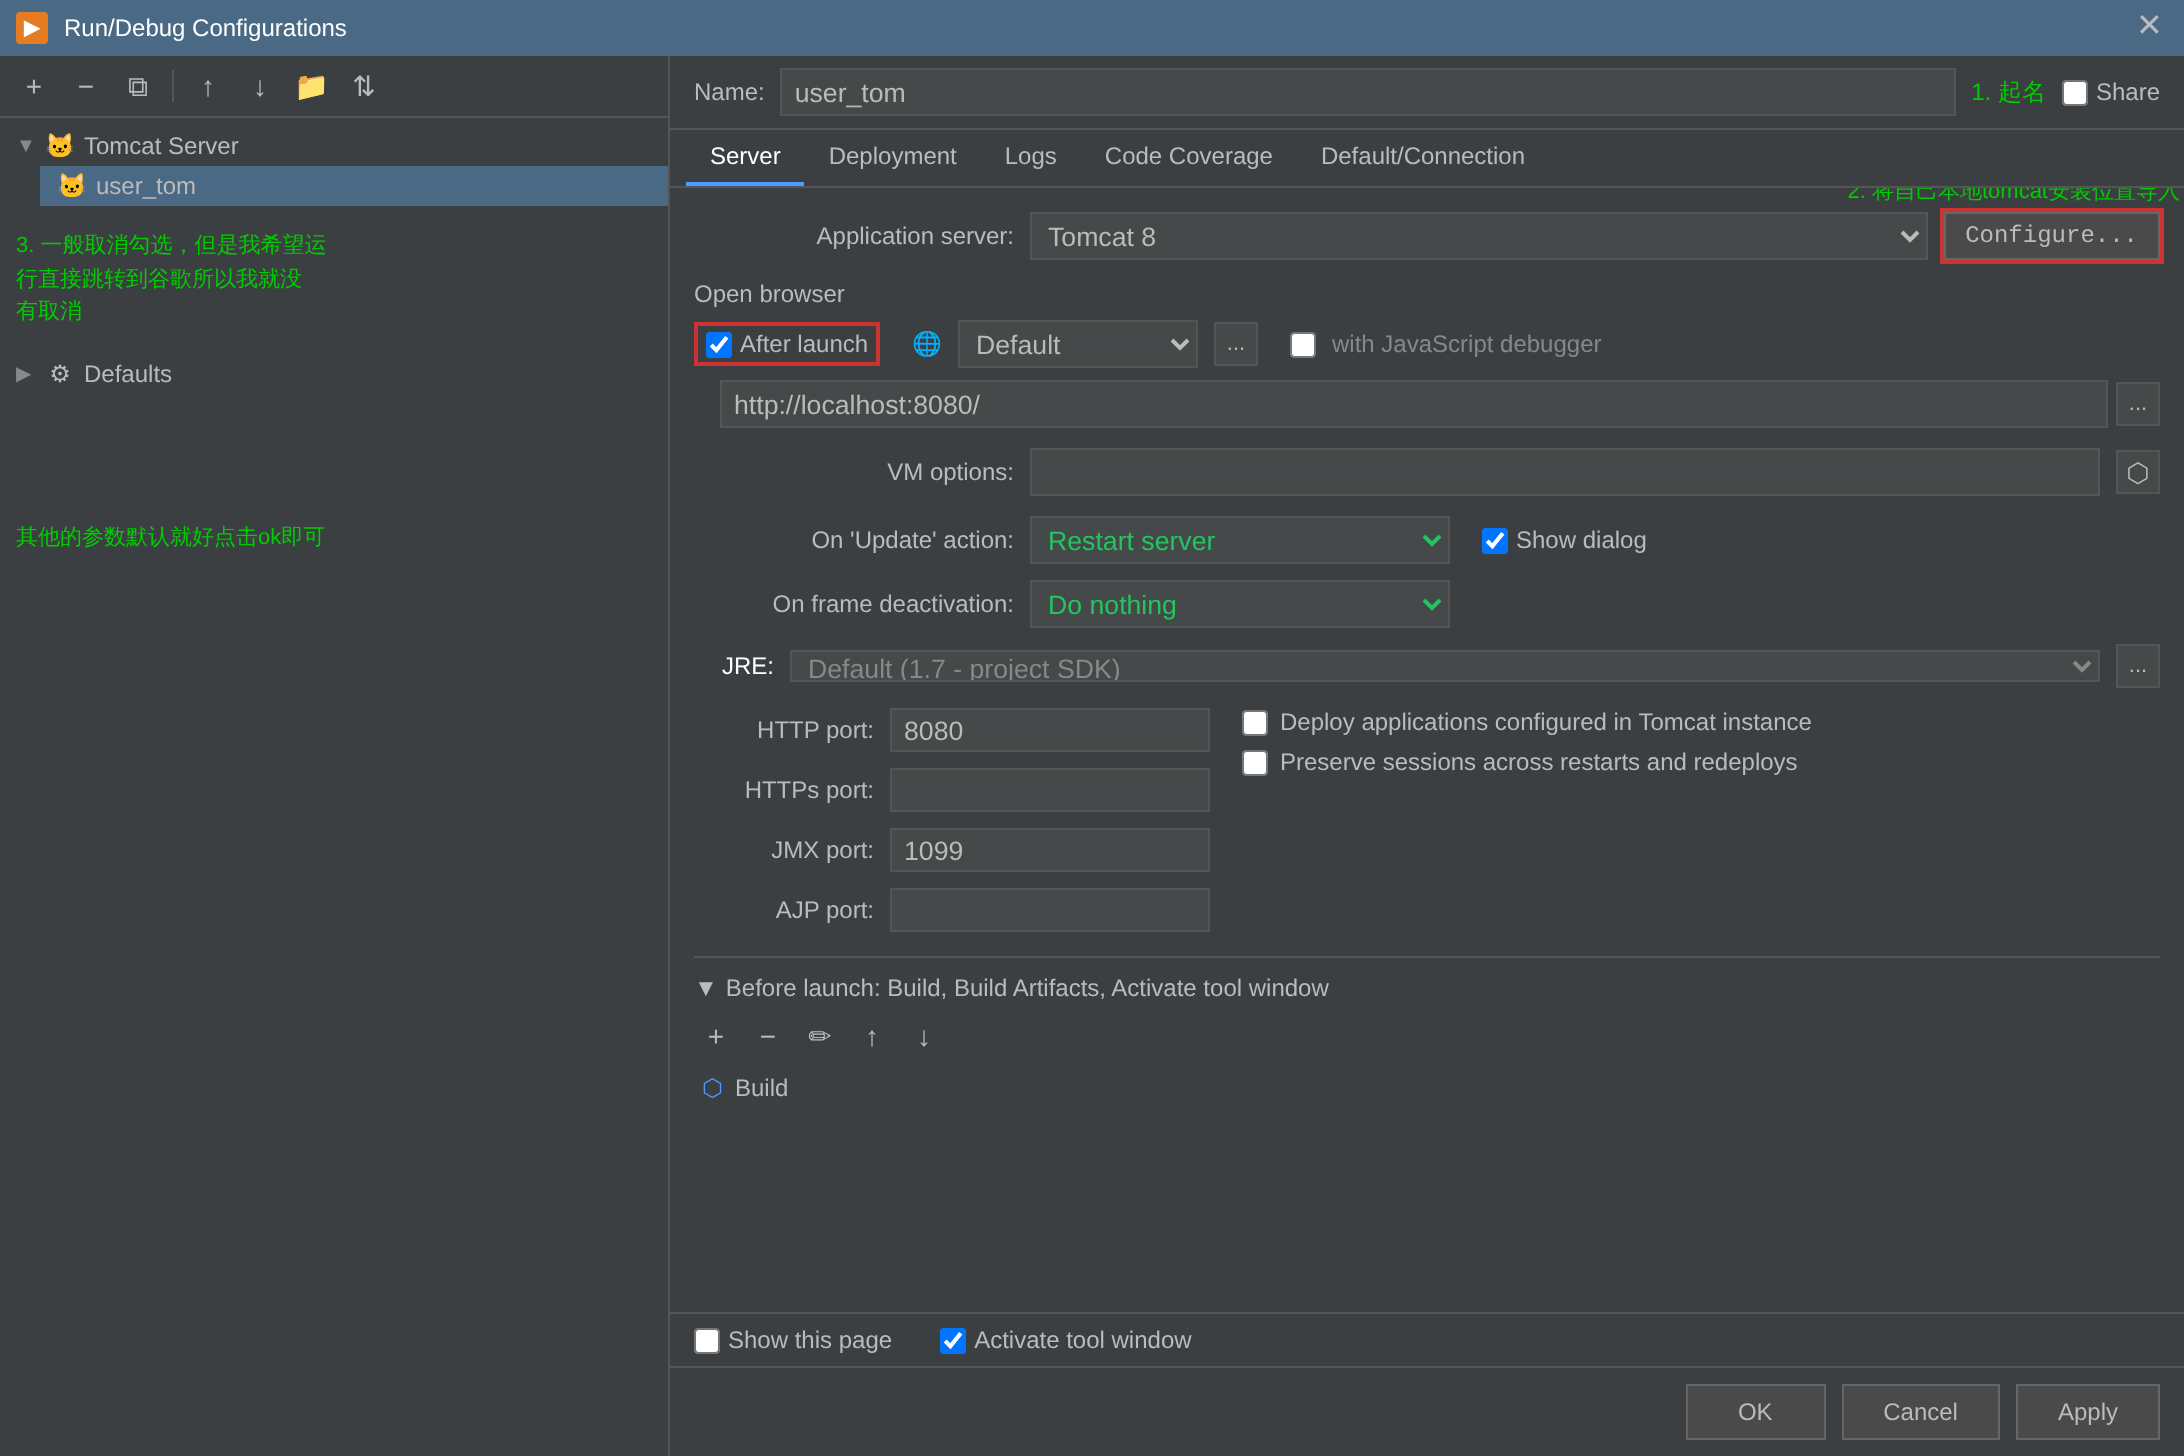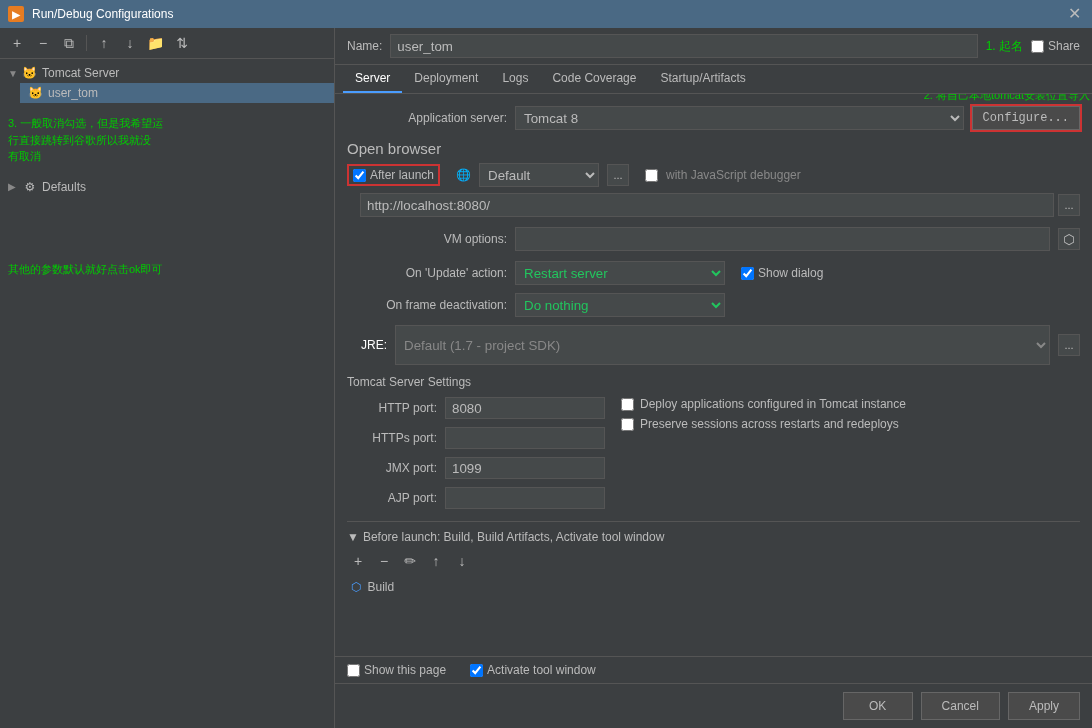--- a/index.html
+++ b/index.html
@@ -131,21 +131,21 @@
       background: #45494a;
       border: 1px solid #555;
       color: #bbbbbb;
       height: 24px;
       padding: 0 4px;
       outline: none;
       appearance: auto;
     }
 
     
-    .open-browser-label { color: #bbbbbb; margin-bottom: 6px; font-size: 15px; }
+    .open-browser-label { color: #bbbbbb; margin-bottom: 6px; font-size: 12px; }
     .browser-row {
       display: flex;
       align-items: center;
       gap: 8px;
       margin-bottom: 6px;
       padding-left: 0;
     }
     .browser-select {
       background: #45494a;
       border: 1px solid #555;
@@ -229,21 +229,21 @@
       align-items: center;
       gap: 8px;
       margin-bottom: 10px;
     }
     .jre-label { width: 40px; color: #ffffff; text-align: right; flex-shrink: 0; }
     .jre-select {
       flex: 1;
       background: #45494a;
       border: 1px solid #555;
       color: #888;
-      height: 40px;
+      height: 16px;
       padding: 0 4px;
     }
 
     
     .section-title { color: #bbbbbb; margin-bottom: 8px; font-size: 12px; }
     .port-row { display: flex; align-items: center; gap: 8px; }
     .port-label { width: 90px; text-align: right; color: #bbbbbb; flex-shrink: 0; }
     .port-input {
       width: 160px;
       background: #45494a;
@@ -378,21 +378,21 @@
         <input type="checkbox" class="share-checkbox" style="">
         <label>Share</label>
       </div>
     </div>
 
     <div class="tabs-bar">
       <div class="tab active">Server</div>
       <div class="tab">Deployment</div>
       <div class="tab">Logs</div>
       <div class="tab">Code Coverage</div>
-      <div class="tab">Startup/Artifacts</div>
+      <div class="tab">Default/Connection</div>
     </div>
 
     <div class="content-area">
 
       <div class="form-row">
         <div class="form-label">Application server:</div>
         <div style="flex:1; display:flex; gap:8px; align-items:center; position:relative;">
           <select class="form-select" style="flex:1;">
             <option>Tomcat 8</option>
           </select>
@@ -451,21 +451,20 @@
       </div>
 
       <div class="jre-row">
         <div class="jre-label">JRE:</div>
         <select class="jre-select" style="color:#888;">
           <option>Default (1.7 - project SDK)</option>
         </select>
         <button class="ellipsis-btn">...</button>
       </div>
 
-      <div class="section-title">Tomcat Server Settings</div>
 
       <div style="display:flex; gap:16px;">
 
         <div style="display:flex; flex-direction:column; gap:8px;">
           <div class="port-row">
             <div class="port-label">HTTP port:</div>
             <input class="port-input" type="text" value="8080" style="">
           </div>
           <div class="port-row">
             <div class="port-label">HTTPs port:</div>

